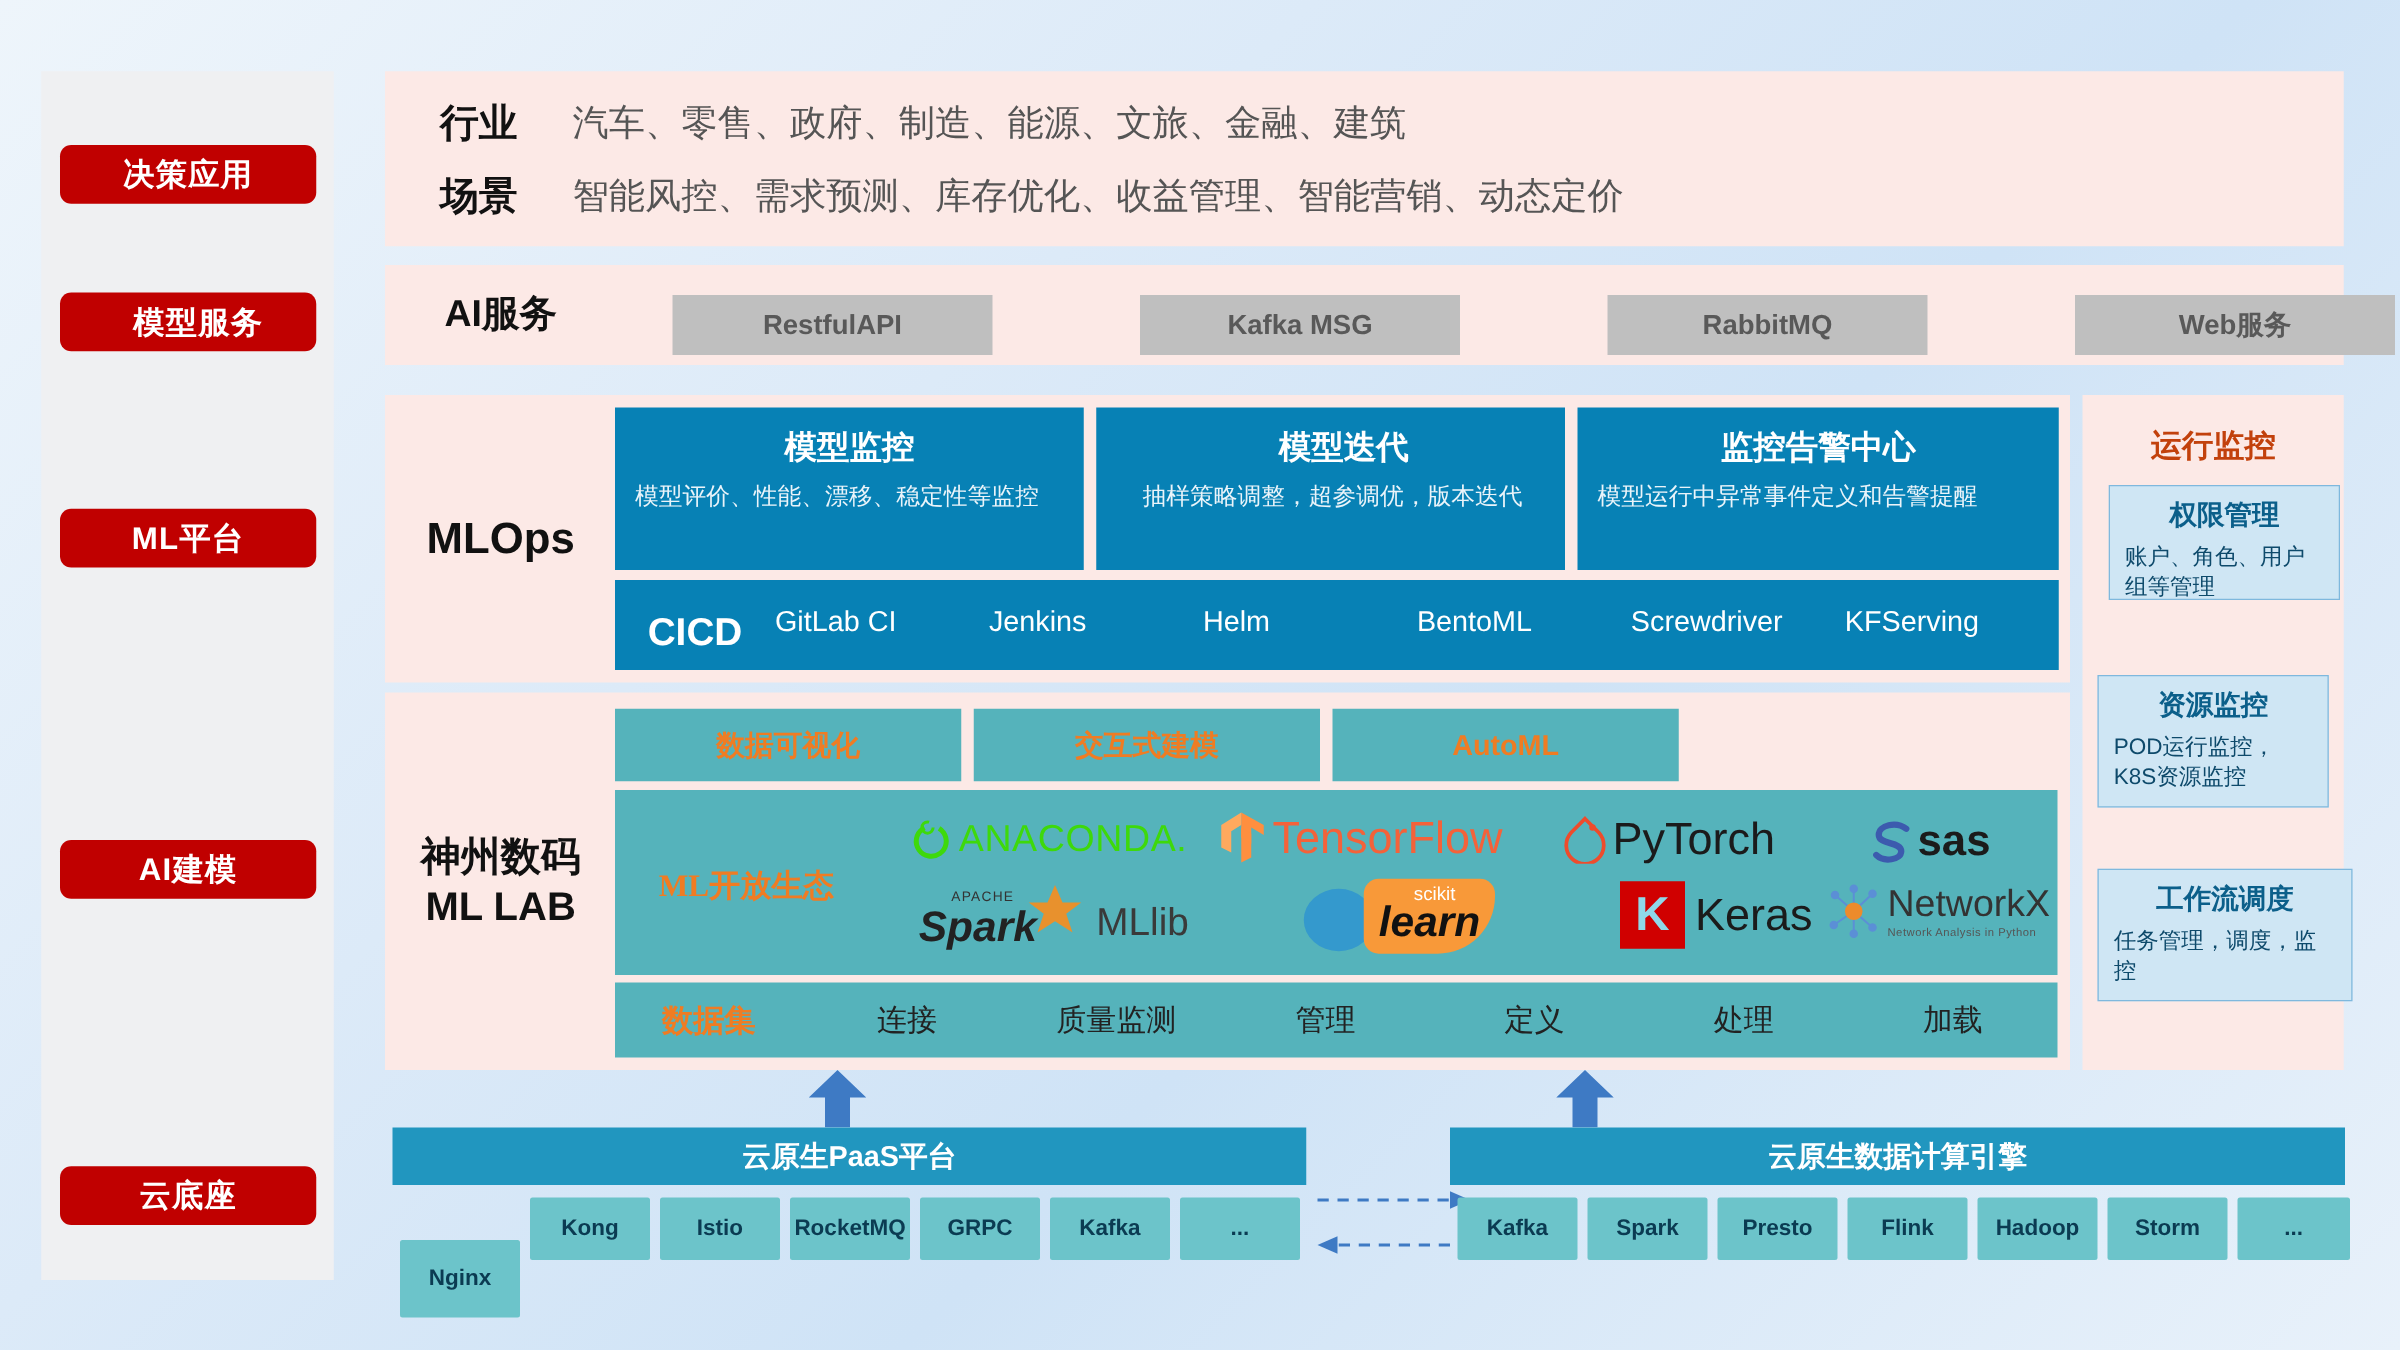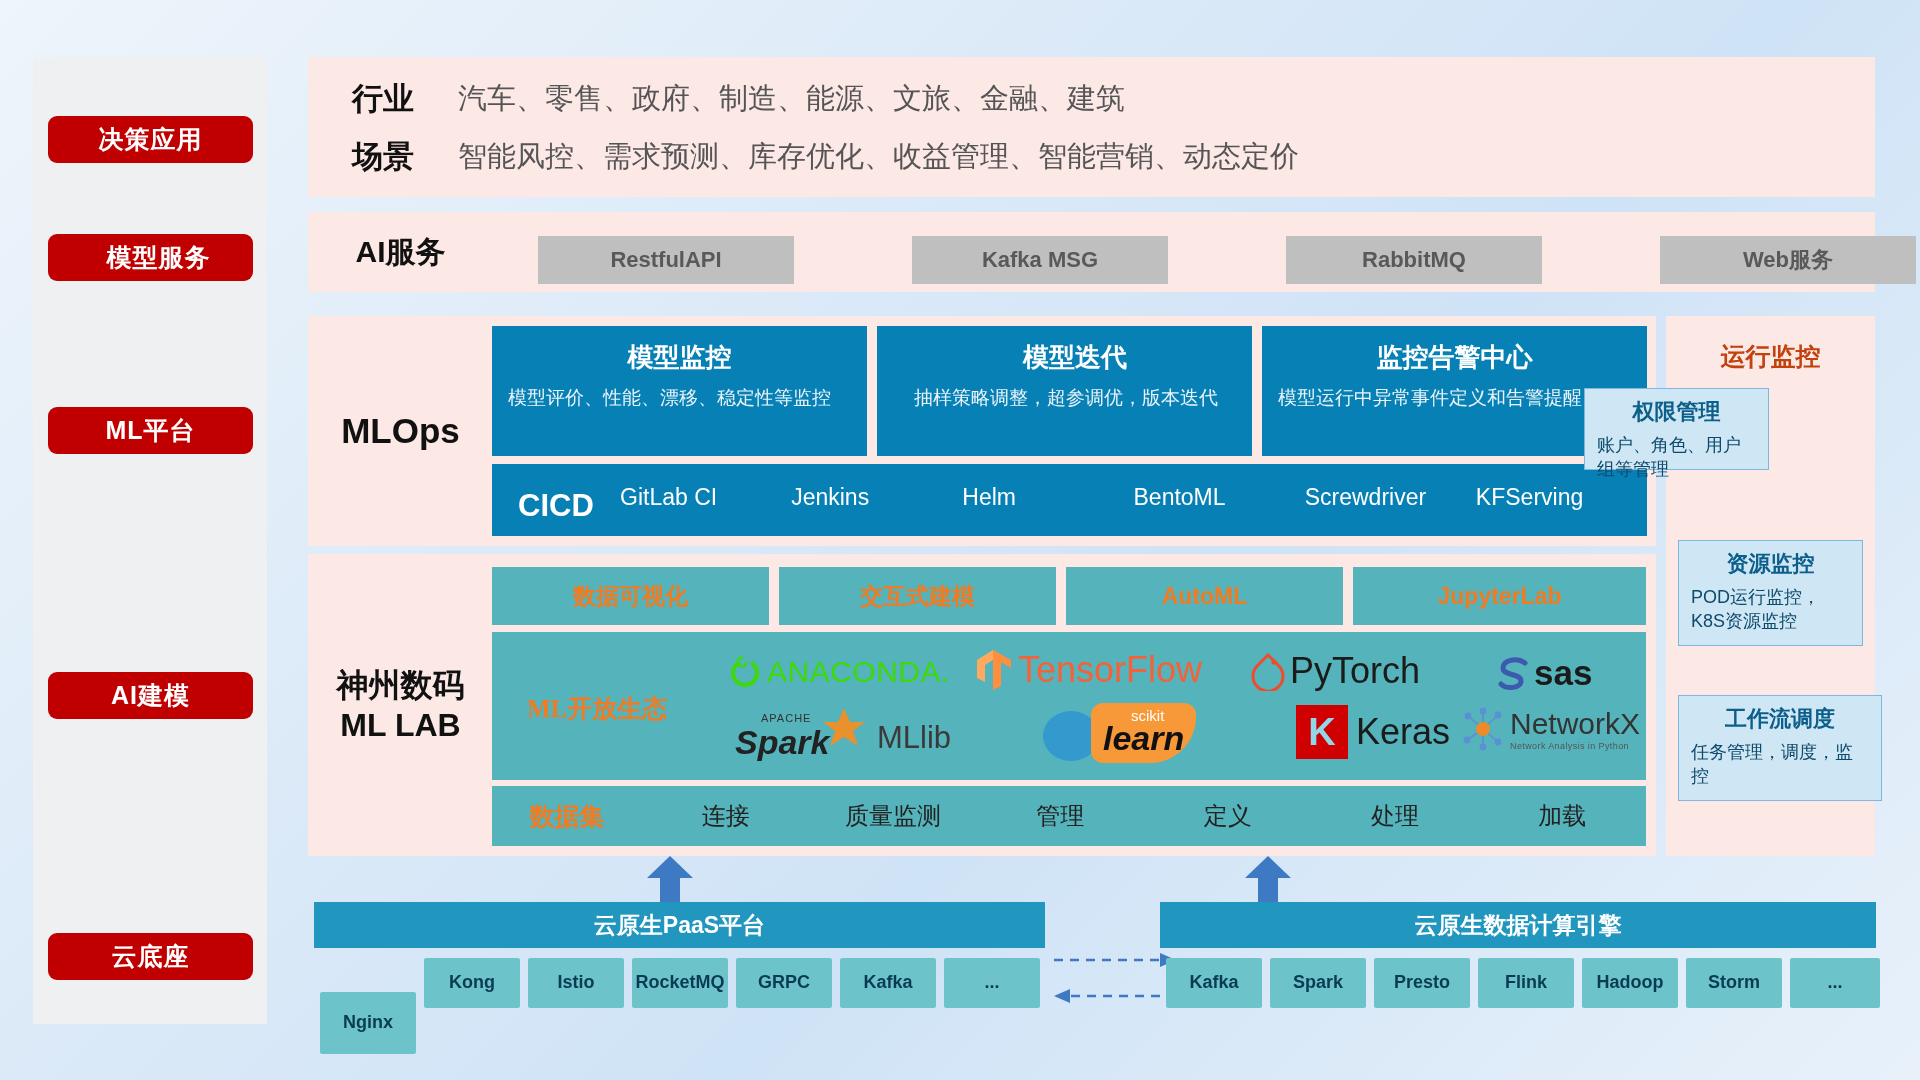--- a/index.html
+++ b/index.html
@@ -182,21 +182,20 @@
   <div class="band" style="left:308px; top:554px; width:1348px; height:302px;">
     <div class="band-label" style="top:0; height:302px; font-size:32px; flex-direction:column;">
       <span>神州数码</span>
       <span>ML LAB</span>
     </div>
   </div>
 
   <div class="teal-chip" style="left:492px; top:567px; width:277px; height:58px;">数据可视化</div>
   <div class="teal-chip" style="left:779px; top:567px; width:277px; height:58px;">交互式建模</div>
   <div class="teal-chip" style="left:1066px; top:567px; width:277px; height:58px;">AutoML</div>
-  <div class="teal-chip" style="left:1353px; top:567px; width:293px; height:58px;">JupyterLab</div>
 
   <div class="teal-panel" style="left:492px; top:632px; width:1154px; height:148px;"></div>
   <div class="eco-label" style="left:527px; top:692px;font-family:Liberation Serif, serif;">ML开放生态</div>
 
   <div class="logo" style="left:728px; top:655px;">
     <svg width="34" height="34" viewBox="0 0 34 34">
       <circle cx="17" cy="18" r="12" fill="none" stroke="#3ED90B" stroke-width="4" stroke-dasharray="58 12" transform="rotate(-35 17 18)"></circle>
       <circle cx="14" cy="7" r="4.5" fill="none" stroke="#3ED90B" stroke-width="2.4" stroke-dasharray="22 9"></circle>
     </svg>
     <span class="logo-text" style="color:#3ED90B; font-size:30px; letter-spacing:0.5px; margin-left:5px;">ANACONDA.</span>
@@ -283,21 +282,21 @@
     <div class="ds-item">质量监测</div>
     <div class="ds-item">管理</div>
     <div class="ds-item">定义</div>
     <div class="ds-item">处理</div>
     <div class="ds-item">加载</div>
   </div>
 
   <div class="band" style="left:1666px; top:316px; width:209px; height:540px;">
     <div class="mon-title" style="top:24px;">运行监控</div>
   </div>
-  <div class="mon-card" style="left:1584px; top:388px; width:185px; height:82px;">
+  <div class="mon-card" style="left:1687px; top:388px; width:185px; height:92px;">
     <div class="mt">权限管理</div>
     <div class="md">账户、角色、用户组等管理</div>
   </div>
   <div class="mon-card" style="left:1678px; top:540px; width:185px; height:106px;">
     <div class="mt">资源监控</div>
     <div class="md">POD运行监控，K8S资源监控</div>
   </div>
   <div class="mon-card" style="left:1678px; top:695px; width:204px; height:106px;">
     <div class="mt">工作流调度</div>
     <div class="md">任务管理，调度，监控</div>

